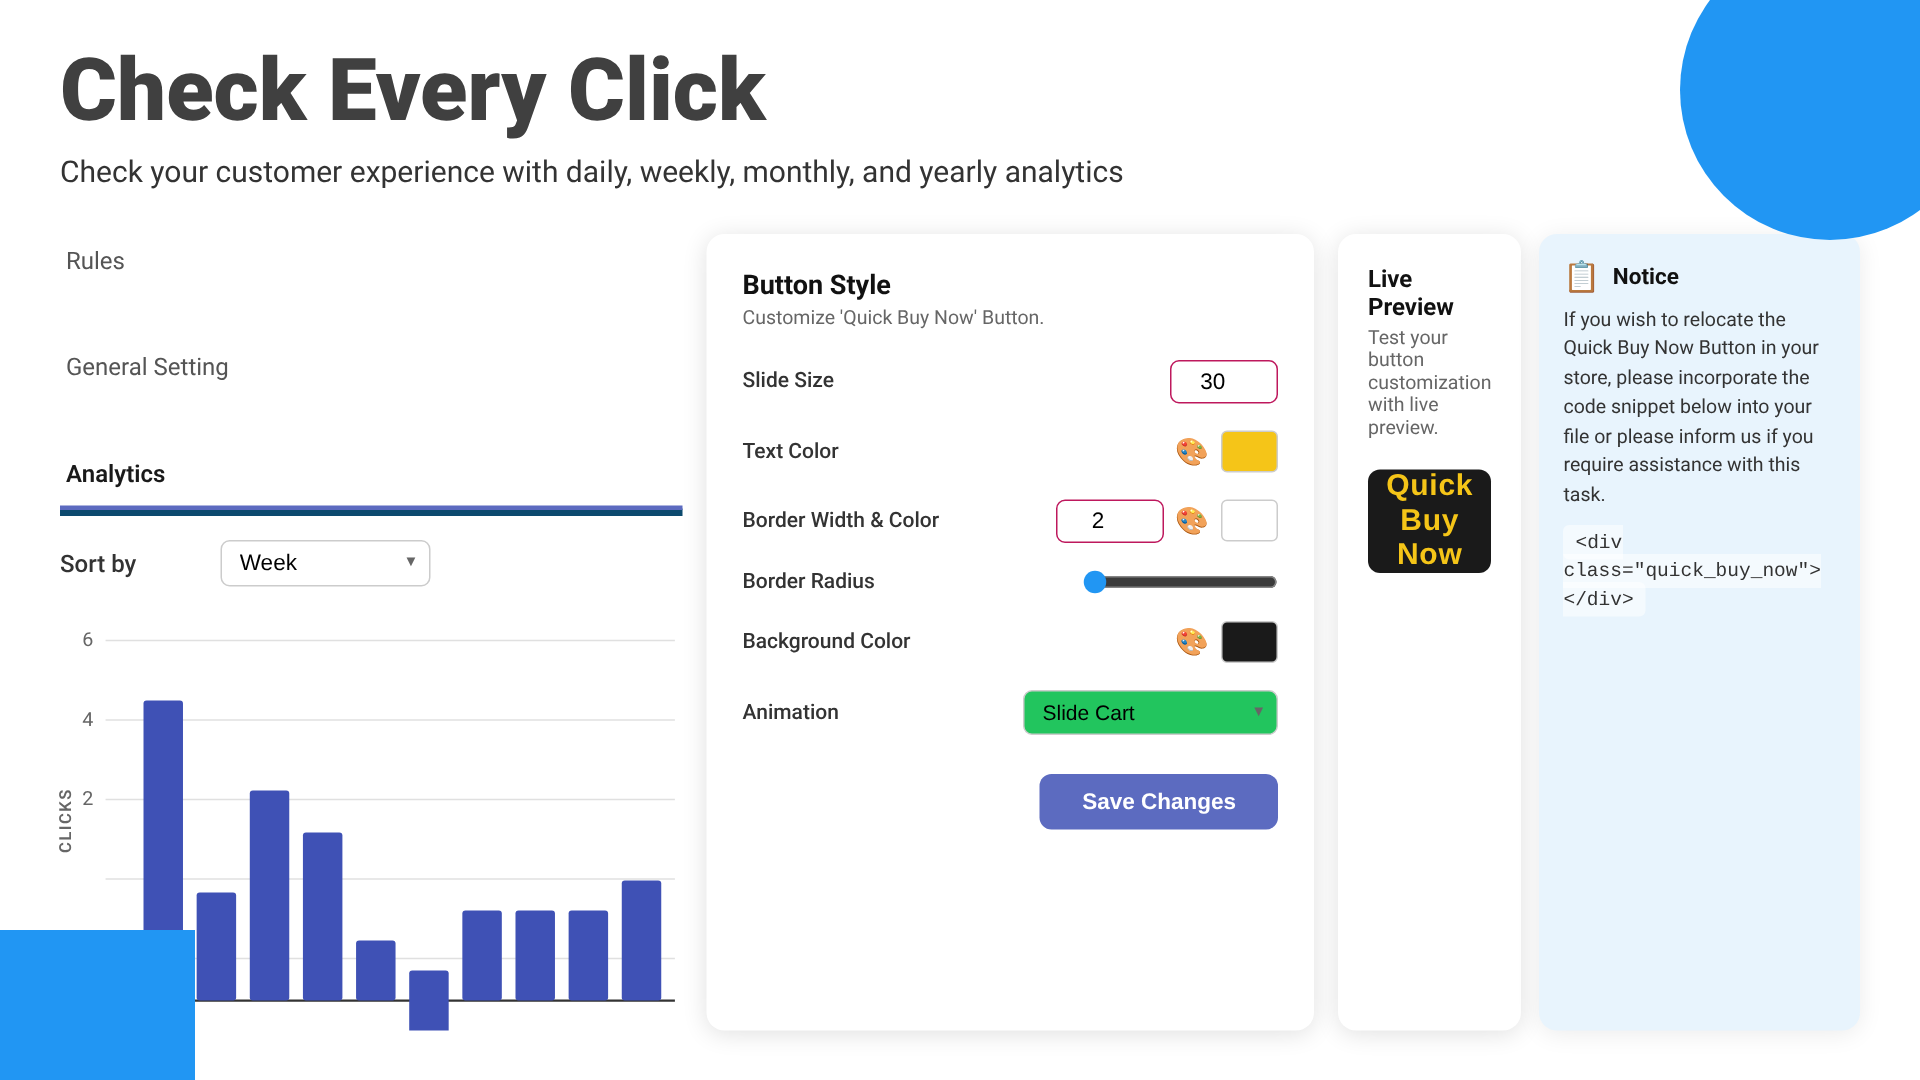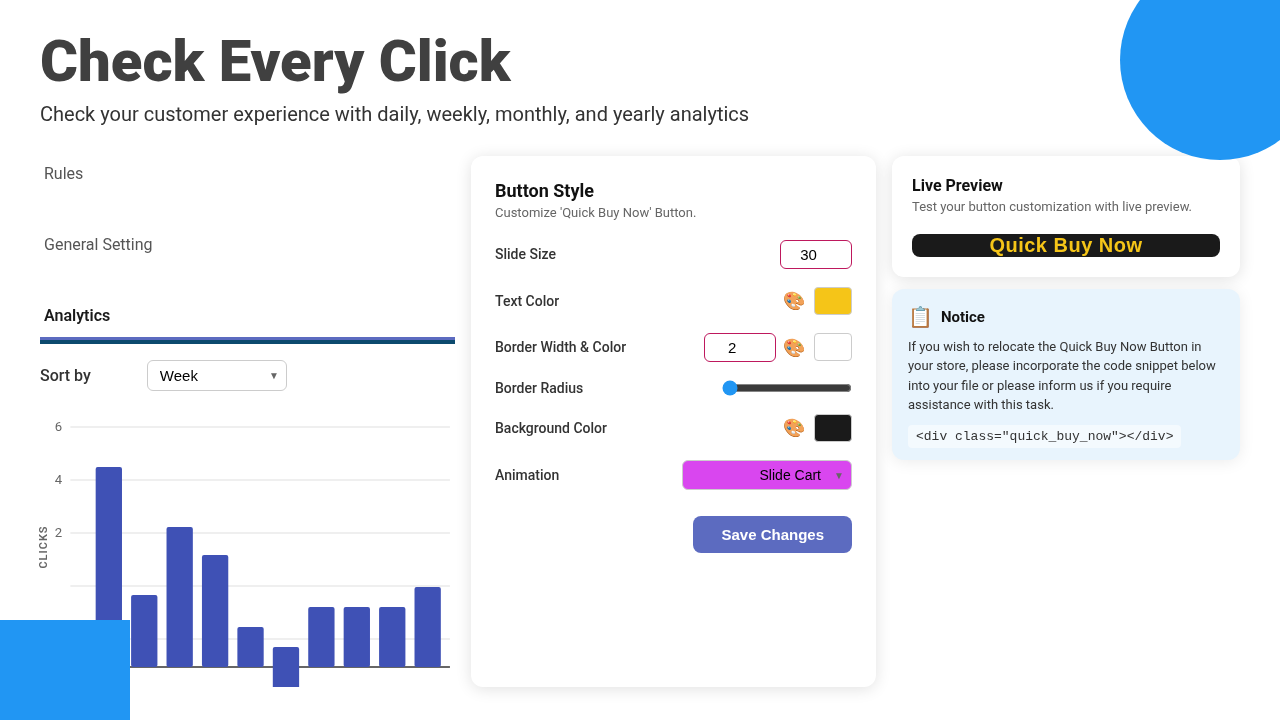--- a/index.html
+++ b/index.html
@@ -186,45 +186,44 @@
     .range-slider {
       width: 130px;
       accent-color: #2196F3;
     }
 
     .animation-select {
       padding: 6px 30px 6px 12px;
       border: 1px solid #ccc;
       border-radius: 6px;
       font-size: 14px;
-      background: #d946ef;
+      background: #22c55e;
       appearance: none;
       cursor: pointer;
       min-width: 170px;
-      text-align: right;
     }
 
     .save-btn {
       background: #5c6bc0;
       color: #fff;
       border: none;
       border-radius: 8px;
       padding: 10px 28px;
       font-size: 15px;
       font-weight: 600;
       cursor: pointer;
       float: right;
       margin-top: 8px;
     }
 
     
     .right-panel {
       flex: 1;
       display: flex;
-      flex-direction: column;
+      flex-direction: row;
       gap: 12px;
     }
 
     .live-preview-box {
       background: #fff;
       border-radius: 12px;
       box-shadow: 0 2px 16px rgba(0,0,0,0.12);
       padding: 20px;
     }
 

